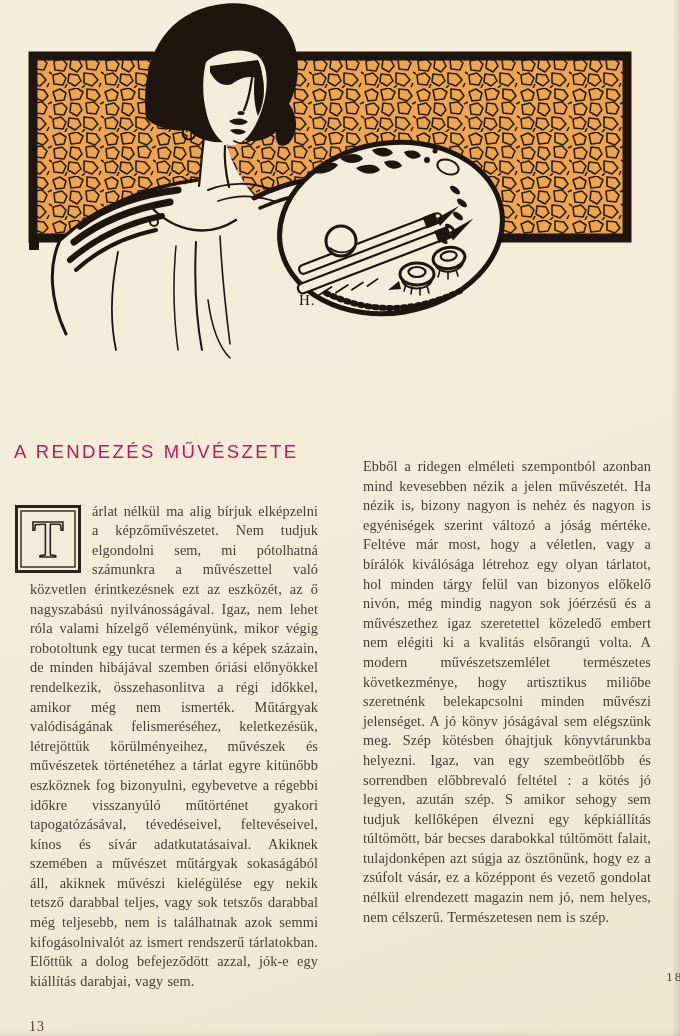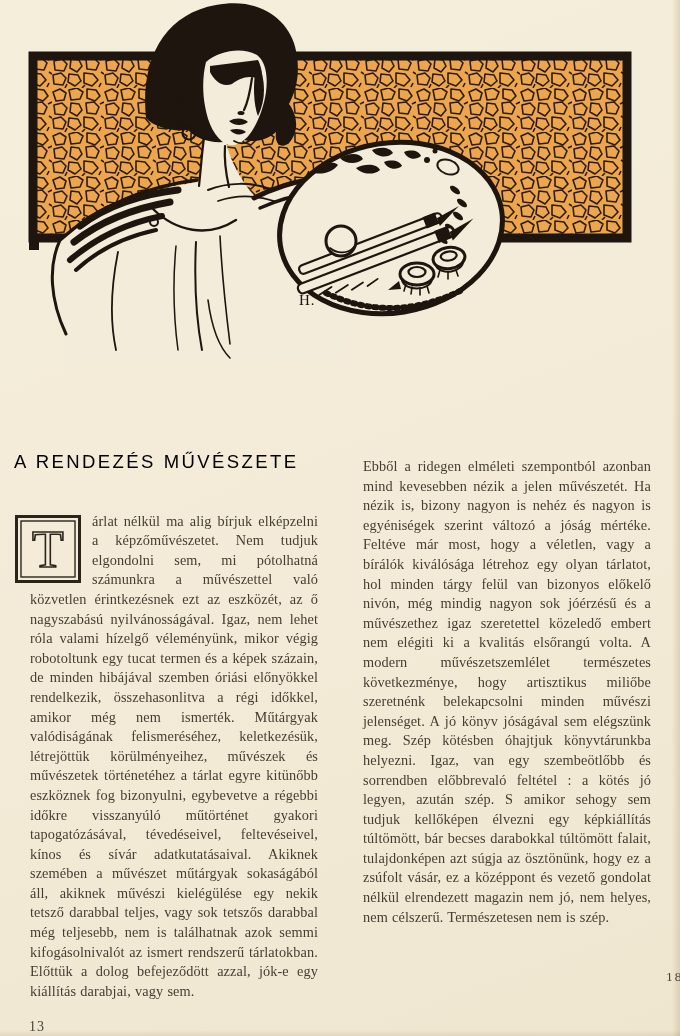--- a/index.html
+++ b/index.html
@@ -19,21 +19,21 @@
 
   .text-block{position:absolute;left:14px;top:441px;width:654px;display:flex;gap:13px;}
   .col{width:320px;text-align:justify;font-size:14.3px;line-height:19.6px;
        letter-spacing:.1px;word-spacing:.5px;hyphens:auto;}
   .col p{margin:16px;}
   .col p + p{text-indent:18px;}
 
   h1.head{
     font-family:"Liberation Sans","DejaVu Sans",sans-serif;
     font-weight:400;font-size:18.5px;letter-spacing:2.4px;
-    color:#000000;margin:11px 0 40px 0;white-space:nowrap;
+    color:#be185d;margin:1px 0 40px 0;white-space:nowrap;
     transform:scaleY(1.02);transform-origin:left top;
   }
   .dropcap{
     float:left;width:66px;height:68px;margin:3px 11px 3px 1px;
     border:3.5px solid #2b241b;box-sizing:border-box;
     display:flex;align-items:center;justify-content:center;
     background:transparent;
   }
   .dropcap svg{display:block;width:56px;height:58px;}
   .dropcap text{

